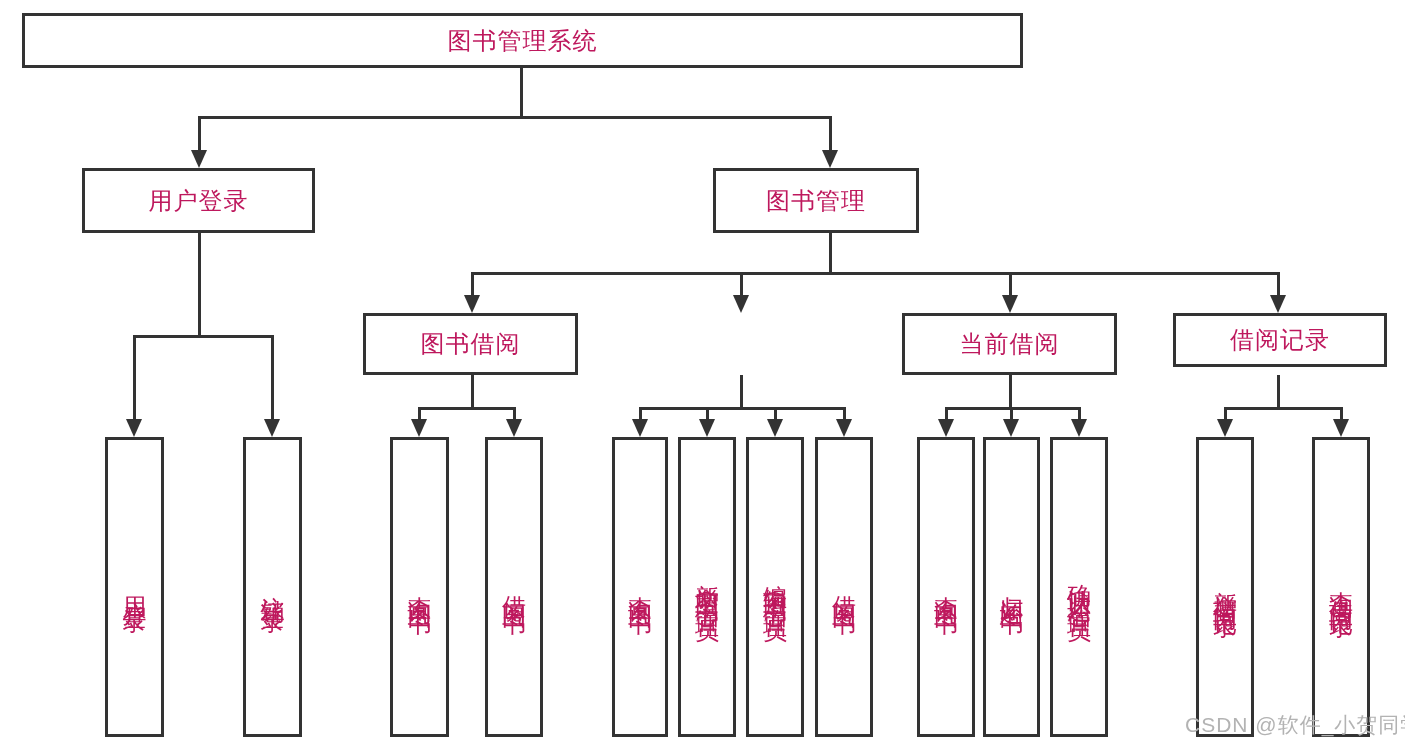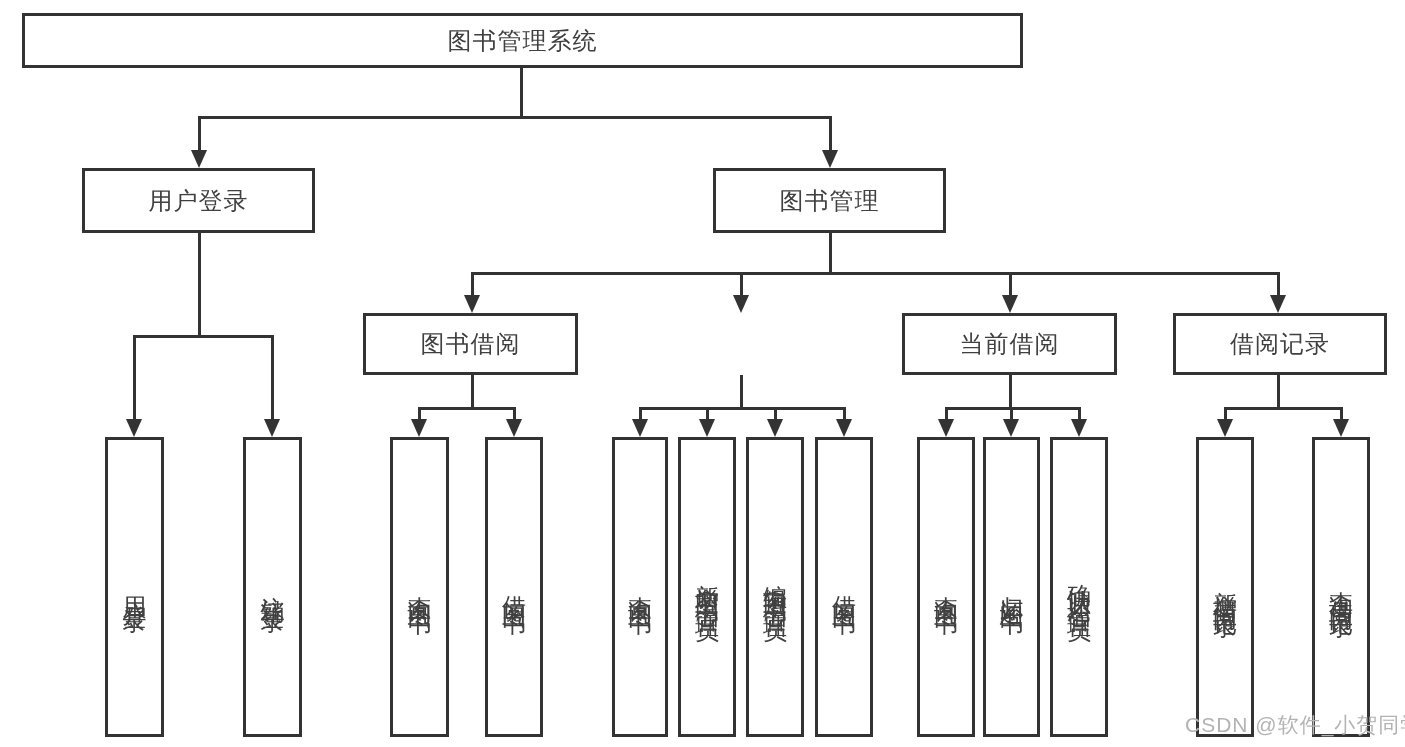--- a/index.html
+++ b/index.html
@@ -3,21 +3,21 @@
 <meta charset="utf-8">
 <style>
   html,body { margin:0; padding:0; background:#ffffff; }
   .stage {
     position:relative; width:1405px; height:747px; background:#ffffff;
     font-family:"Liberation Sans", sans-serif; overflow:hidden;
   }
   .node {
     position:absolute; box-sizing:border-box; border:3px solid #333333;
     background:#ffffff; display:flex; align-items:center; justify-content:center;
-    font-size:24px; color:#404040; letter-spacing:1px; text-align:right;
+    font-size:24px; color:#be185d; letter-spacing:1px; text-align:right;
   }
   .vnode span {
     writing-mode:vertical-rl; text-orientation:mixed;
     font-size:24px; letter-spacing:5px; line-height:1;
   }
   .hl { position:absolute; height:3px; background:#333333; }
   .vl { position:absolute; width:3px; background:#333333; }
   .ah {
     position:absolute; width:0; height:0;
     border-left:8px solid transparent; border-right:8px solid transparent;
@@ -30,28 +30,28 @@
 </style>
 </head>
 <body>
 
 <div class="stage">
 
   <div class="node" style="left:22px; top:13px; width:1001px; height:55px;">图书管理系统</div>
 
   <div class="node" style="left:82px; top:168px; width:233px; height:65px;">用户登录</div>
 
-  <div class="node" style="left:713px; top:168px; width:233px; height:65px;">图书管理</div>
+  <div class="node" style="left:713px; top:168px; width:206px; height:65px;">图书管理</div>
 
   <div class="node" style="left:363px; top:313px; width:215px; height:62px;">图书借阅</div>
 
 
   <div class="node" style="left:902px; top:313px; width:215px; height:62px;">当前借阅</div>
 
-  <div class="node" style="left:1173px; top:313px; width:214px; height:62px;">借阅记录</div>
+  <div class="node" style="left:1173px; top:313px; width:214px; height:54px;">借阅记录</div>
 
   <div class="node vnode" style="left:105px; top:437px; width:59px; height:300px;">
     <span>用户登录</span>
     </div>
 
   <div class="node vnode" style="left:243px; top:437px; width:59px; height:300px;">
     <span>注销登录</span>
     </div>
 
   <div class="node vnode" style="left:390px; top:437px; width:59px; height:300px;">

